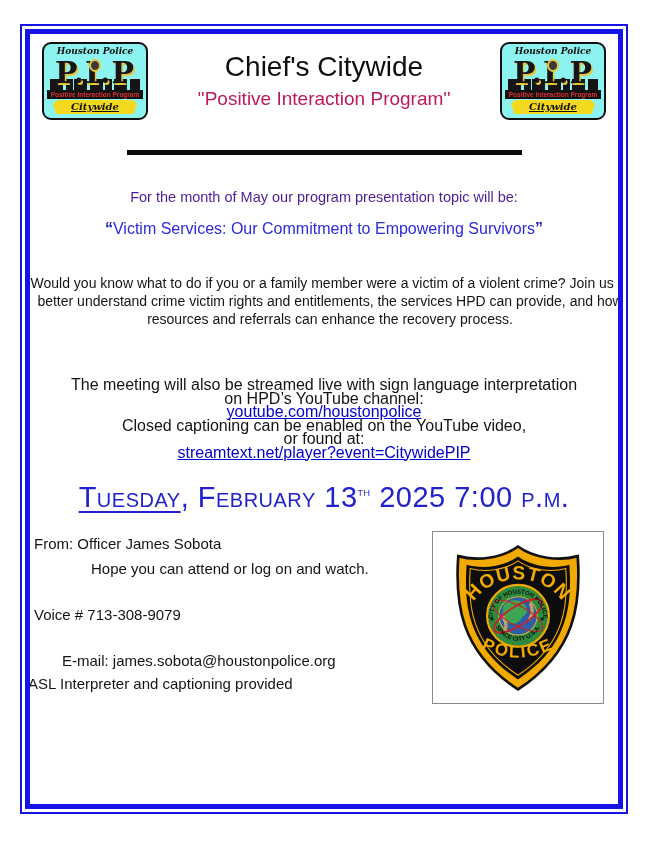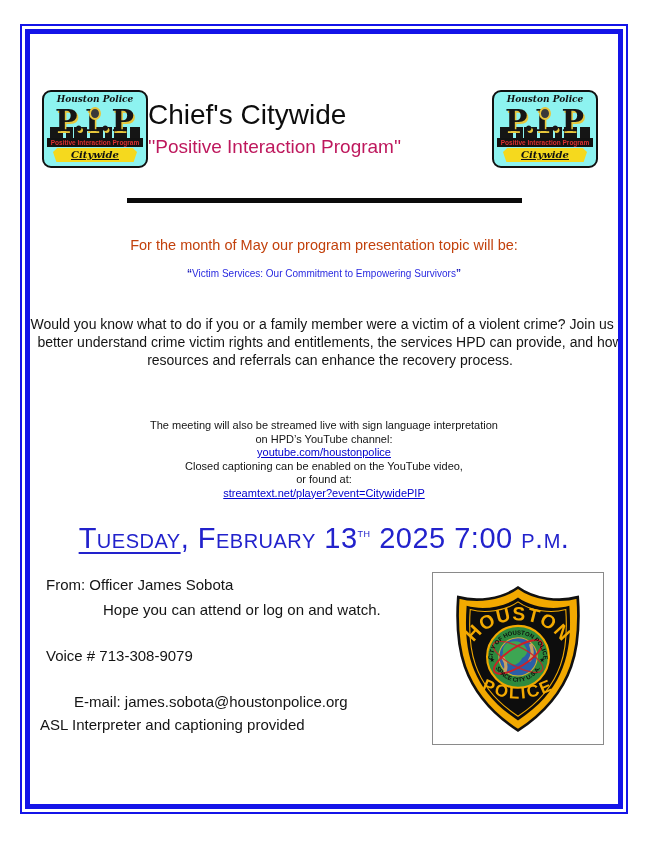--- a/index.html
+++ b/index.html
@@ -17,22 +17,22 @@
     padding:3px;
     box-sizing:border-box;
   }
   .border-inner{
     border:5px solid #1414e8;
     width:100%;height:100%;
     box-sizing:border-box;
     overflow:hidden;
   }
   
-  .header{display:flex;align-items:flex-start;padding:8px 20px 0 12px;margin-top:48px;}
-  .title-block{flex:1;margin-top:8px;}
+  .header{display:flex;align-items:flex-start;padding:8px 12px 0 12px;}
+  .title-block{flex:1;text-align:center;margin-top:8px;}
   .title1{font-size:28px;line-height:34px;color:#0d0d0d;}
   .title2{font-size:19px;line-height:29px;color:#be185d;}
   
   .pip-logo{
     width:106px;height:78px;
     background:#8df3f0;
     border:2px solid #111;
     border-radius:9px;
     box-sizing:border-box;
     overflow:hidden;
@@ -73,33 +73,33 @@
   .pip-banner{
     margin:1px 9px 0 9px;height:14px;background:#f5d91e;
     clip-path:polygon(0 28%,5% 0,95% 0,100% 28%,96% 100%,4% 100%);
     font-family:"DejaVu Serif",serif;font-style:italic;font-weight:bold;
     font-size:10px;line-height:13px;text-align:center;color:#111;
     text-decoration:underline;
   }
   
   .divider{width:395px;height:5px;background:#0a0a0a;margin:30px auto 0 auto;}
   
-  .intro{margin:34px 10px 0 10px;text-align:center;font-size:14.5px;color:#c2410c;}
-  .topic{margin:15px 10px 0 10px;text-align:center;font-size:10px;color:#2a2ae0;}
+  .intro{margin:34px 10px 0 10px;text-align:center;font-size:14.5px;color:#4c1d95;}
+  .topic{margin:15px 10px 0 10px;text-align:center;font-size:16px;color:#2a2ae0;}
   .topic .q{font-weight:bold;color:#1d1db8;}
   .description{margin:36px auto 0 auto;width:600px;text-align:center;font-size:14px;line-height:18px;color:#141414;}
-  .stream{margin:50px 10px 0 10px;text-align:center;font-size:11px;line-height:13.5px;color:#141414;}
+  .stream{margin:50px 10px 0 10px;text-align:center;font-size:16px;line-height:13.5px;color:#141414;}
   .stream a{color:#0000cc;text-decoration:underline;cursor:pointer;}
   
   .when{margin:20px 0 0 0;text-align:center;color:#2222cc;
         font-variant:small-caps;font-size:29px;line-height:36px;letter-spacing:0.5px;}
   .when .day{text-decoration:underline;text-underline-offset:4px;}
   .when sup{font-size:0.45em;vertical-align:super;line-height:0;}
   
-  .bottom{display:flex;margin-top:16px;padding:0 14px 0 16px;}
+  .bottom{display:flex;margin-top:16px;padding:0 14px 0 4px;}
   .contact{font-size:15px;color:#141414;flex:1;}
   .contact .l1{line-height:25px;}
   .contact .l2{line-height:25px;padding-left:57px;}
   .contact .l3{line-height:25px;margin-top:21px;}
   .contact .l4{line-height:25px;margin-top:21px;margin-left:28px;}
   .contact .l5{line-height:22px;margin-left:-6px;}
   .badge-box{
     flex:0 0 auto;width:172px;height:173px;
     border:1px solid #8a8a8a;background:#ffffff;
     display:flex;align-items:center;justify-content:center;

